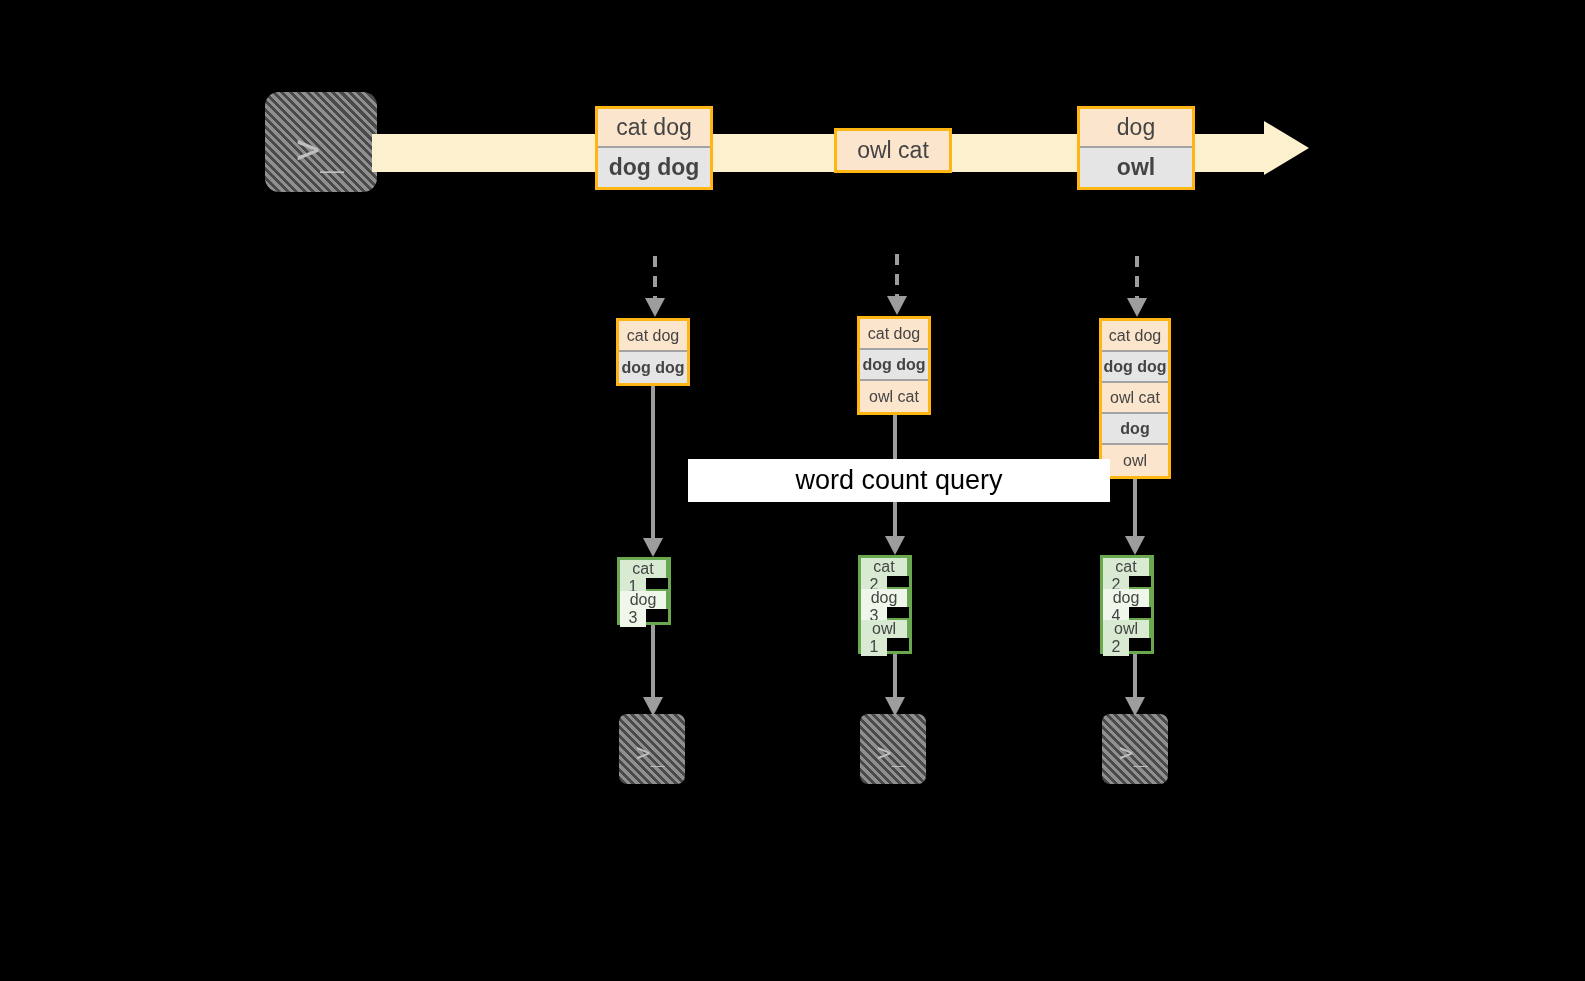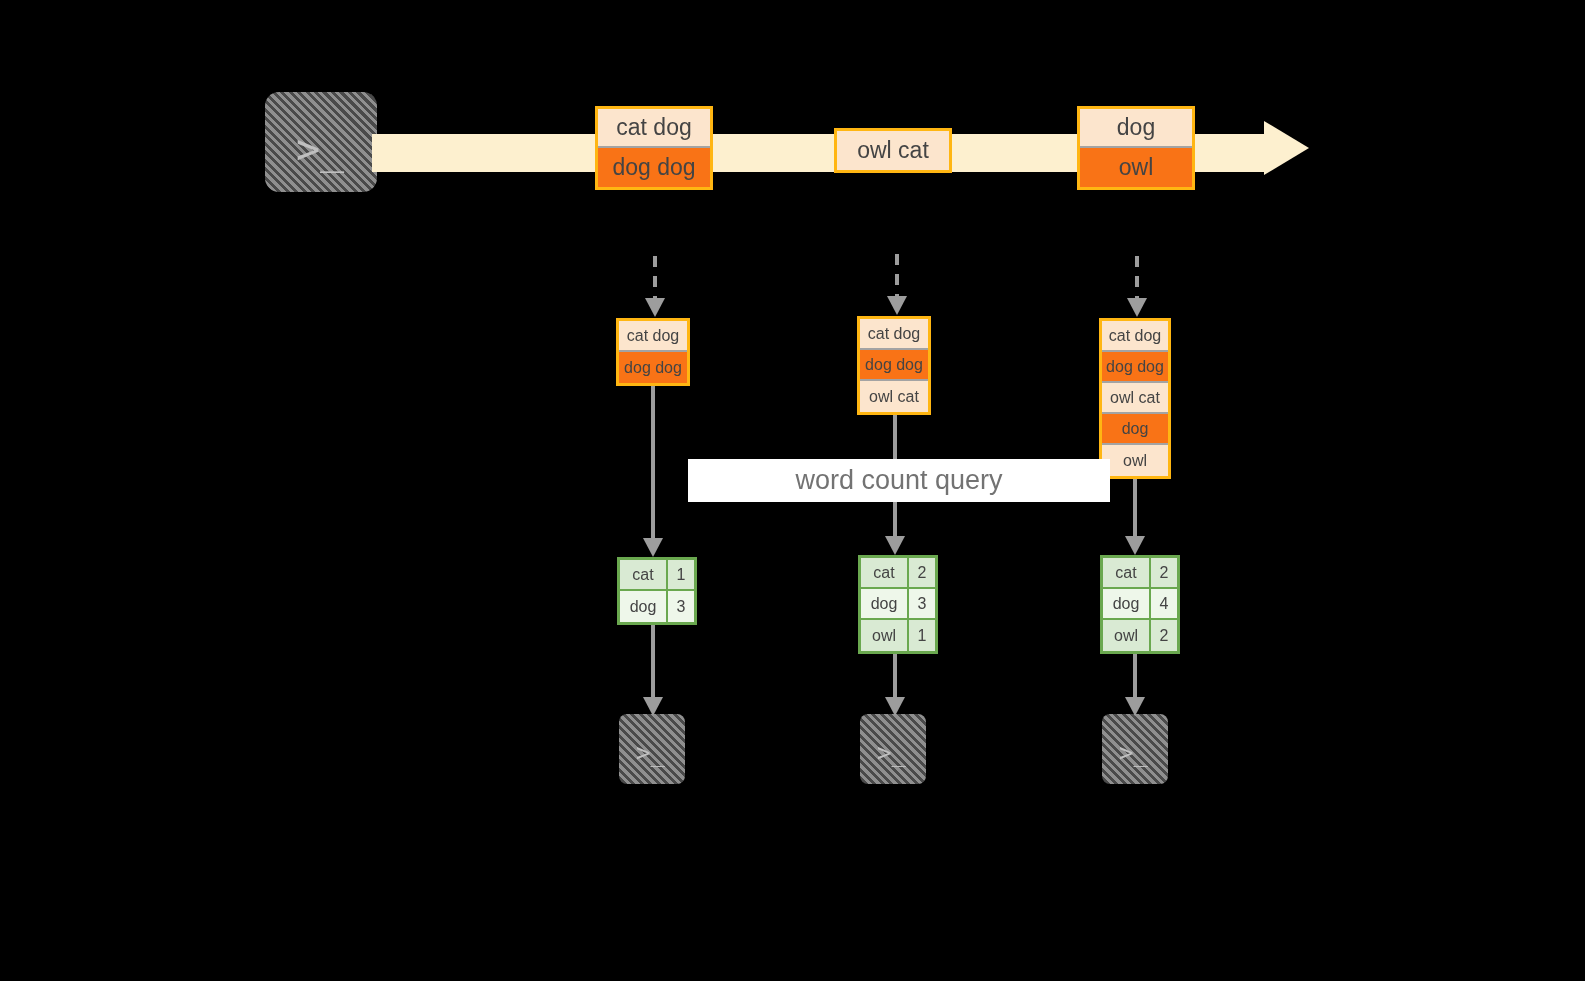--- a/index.html
+++ b/index.html
@@ -63,21 +63,21 @@
     z-index: 5;
   }
   .obox .cell {
     display: flex; align-items: center; justify-content: center;
     color: #444; text-align: center;
     border-bottom: 2px solid #a3a3a3;
     white-space: nowrap;
   }
   .obox .cell:last-child { border-bottom: none; }
   .obox .cell.dark  { background: #fce5cd; }
-  .obox .cell.light { background: #f97316; }
+  .obox .cell.light { background: #e5e5e5; font-weight: bold; }
 
   
   .obox.top { }
   .obox.top .cell { height: 39px; font-size: 23px; }
 
   .top-a { left: 595px; top: 106px; width: 118px; }
   .top-b { left: 834px; top: 128px; width: 118px; }
   .top-c { left: 1077px; top: 106px; width: 118px; }
 
   
@@ -90,20 +90,21 @@
   .gbox {
     position: absolute;
     border: 3px solid #6aa84f;
     z-index: 5;
     display: flex; flex-direction: column;
   }
   .gbox .grow {
     display: flex;
     height: 31px;
     border-bottom: 2px solid #6aa84f;
+    flex-direction: column;
   }
   .gbox .grow:last-child { border-bottom: none; }
   .gbox .grow .w, .gbox .grow .c {
     display: flex; align-items: center; justify-content: center;
     font-size: 16px; color: #444;
   }
   .gbox .grow .w { width: 48px; border-right: 2px solid #6aa84f; }
   .gbox .grow .c { width: 26px; }
   .gbox .grow.dark  .w, .gbox .grow.dark  .c { background: #d9ead3; }
   .gbox .grow.light .w, .gbox .grow.light .c { background: #eef7ea; }
@@ -128,21 +129,21 @@
     border-right: 10px solid transparent;
     border-top: 19px solid #9d9d9d;
   }
 
   
   .query-label {
     position: absolute;
     left: 688px; top: 459px; width: 422px; height: 43px;
     background: #ffffff;
     display: flex; align-items: center; justify-content: center;
-    font-size: 27px; color: #737373;
+    font-size: 27px; color: #000000;
     z-index: 8;
   }
 </style>
 </head>
 <body>
 
 <div id="stage">
 
   <div class="terminal big">
     <span class="glyph">&gt;_</span>

